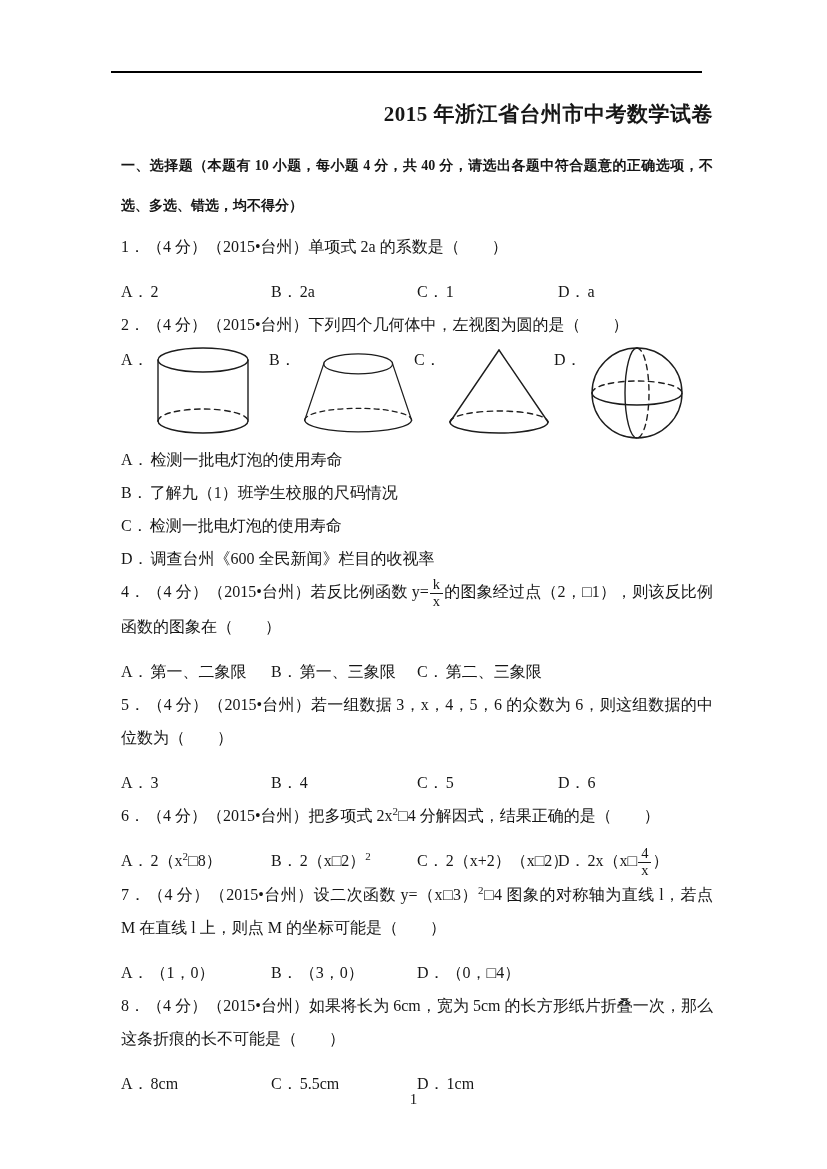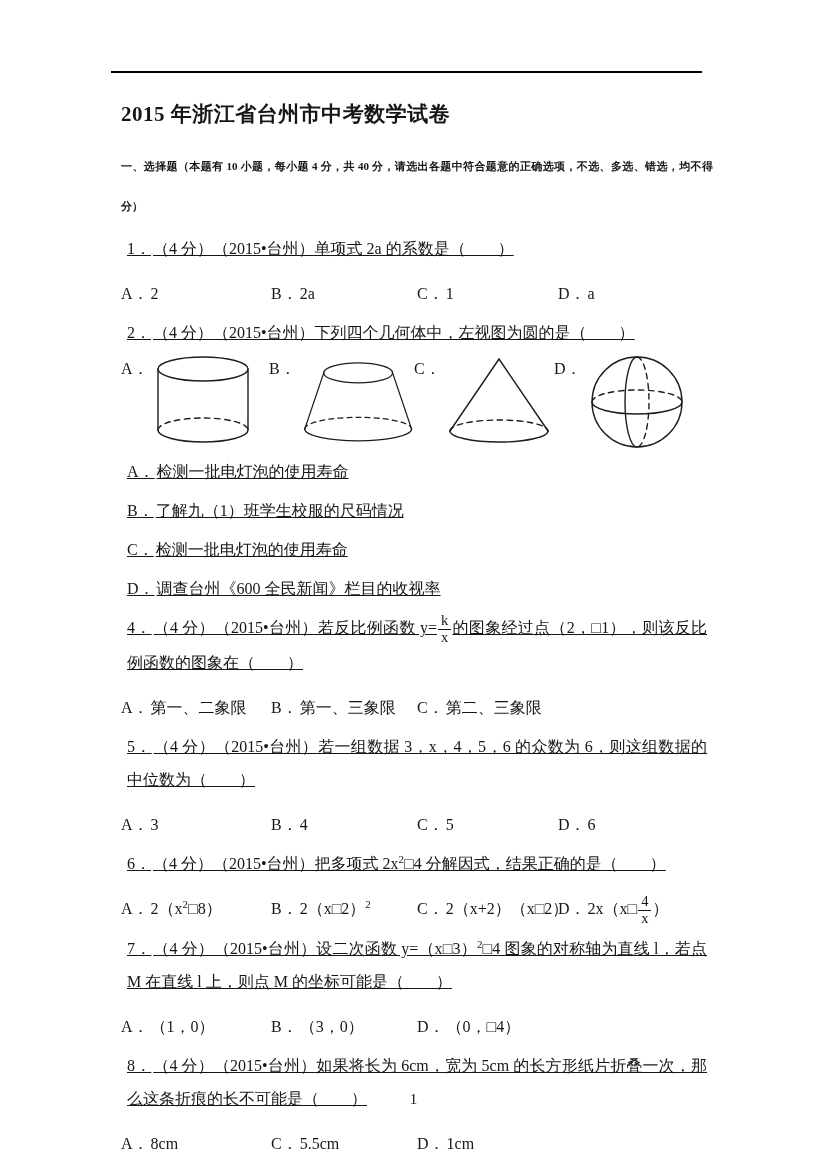--- a/index.html
+++ b/index.html
@@ -10,28 +10,28 @@
     color:#161616;
     font-family:"Liberation Serif","DejaVu Serif",serif;
     overflow:hidden;
   }
   .top-rule{
     position:absolute;left:111px;top:71px;width:591px;height:0;
     border-top:2.2px solid #000;
   }
   .content{position:absolute;left:121px;top:97px;width:592px;}
   .title{
-    font-size:21px;font-weight:bold;text-align:left;
+    font-size:21px;font-weight:bold;text-align:right;
     line-height:35px;margin:0;letter-spacing:0.5px;
   }
   .section-head{
-    font-size:11px;font-weight:bold;line-height:40px;
+    font-size:14px;font-weight:bold;line-height:40px;
     margin:14px 0 4px 0;text-align:justify;
   }
-  .q{font-size:16px;line-height:33px;margin:6px;text-align:justify;text-decoration:underline;}
+  .q{font-size:16px;line-height:33px;margin:0;text-align:justify;}
   .qno{padding-right:2px;}
   .optrow{
     display:grid;grid-template-columns:150px 146px 141px 1fr;
     font-size:16px;line-height:33px;margin-top:12px;
   }
   .opt{white-space:nowrap;}
   .opt-label{padding-right:2px;}
   sup.e{font-size:11px;line-height:0;vertical-align:6px;}
   .frac{
     display:inline-block;vertical-align:-0.62em;text-align:center;

